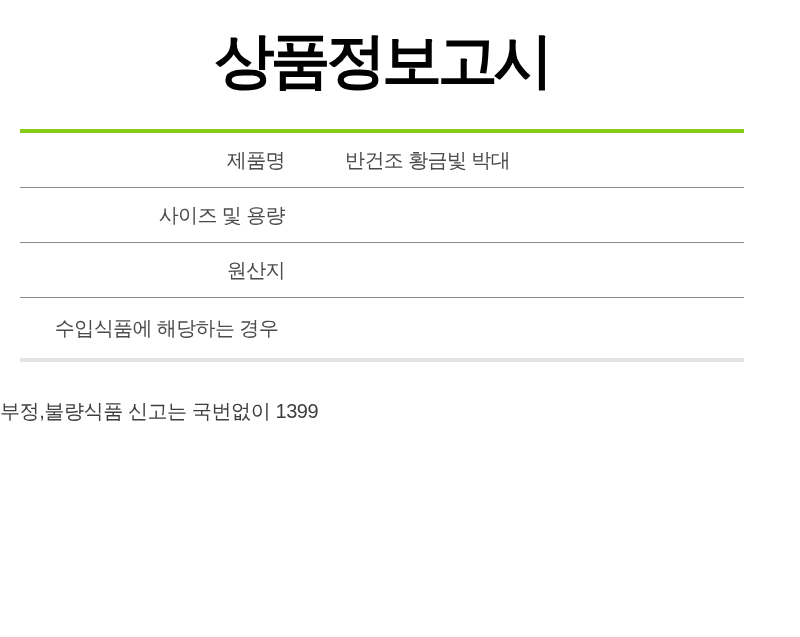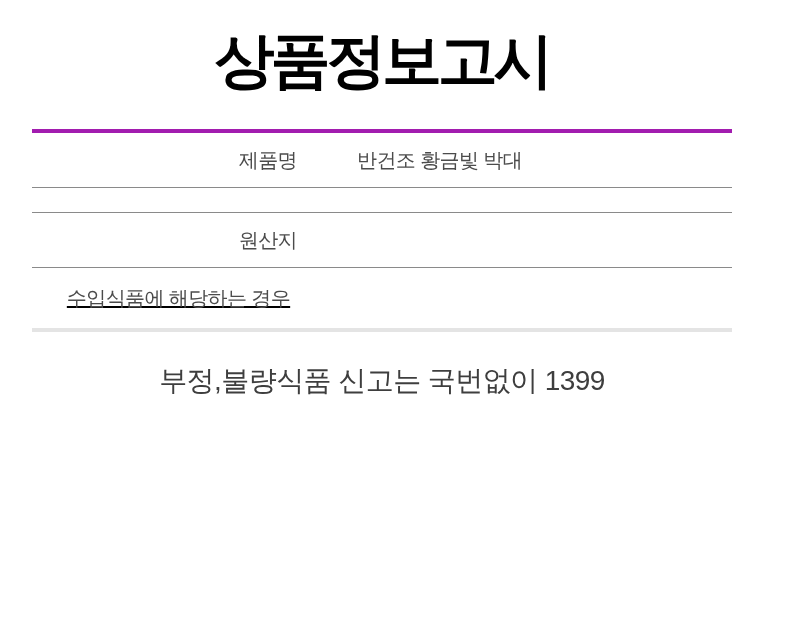--- a/index.html
+++ b/index.html
@@ -15,33 +15,33 @@
     text-align: center;
     font-size: 60px;
     line-height: 70px;
     font-weight: 900;
     letter-spacing: -0.07em;
     color: #000000;
     margin: 26px 0 33px 0;
   }
 
   .info-table {
-    margin: 0 32px;
-    border-top: 4px solid #a21caf;
+    margin: 0 20px;
+    border-top: 4px solid #84cc16;
     border-bottom: 4px solid #e4e4e4;
   }
 
   .row {
     display: grid;
     grid-template-columns: 325px 1fr;
     align-items: center;
     padding: 12px 0;
     border-bottom: 1px solid #8a8a8a;
   }
-  .row:last-child { border-bottom: none; text-decoration: underline; }
+  .row:last-child { border-bottom: none; }
   .row.tall { padding: 15px 0; }
 
   .cell {
     font-size: 20px;
     line-height: 30px;
     letter-spacing: -0.03em;
     color: #4b4b4b;
   }
   .cell .line { display: block; }
 
@@ -53,22 +53,21 @@
     text-align: center;
     padding-right: 32px;
   }
   .cell.value {
     text-align: left;
     padding-right: 2px;
   }
 
   .footer-notice {
     margin-top: 36px;
-    text-align: center;
-    font-size: 28px;
+    font-size: 20px;
     line-height: 26px;
     letter-spacing: -0.02em;
     color: #3e3e3e;
   }
 </style>
 </head>
 <body>
 
 <div class="page">
 
@@ -79,20 +78,23 @@
     <div class="row">
       <div class="cell label">
         <span class="line">제품명</span>
       </div>
       <div class="cell value">
         <span class="line">반건조 황금빛 박대</span>
       </div>
     </div>
 
     <div class="row">
+      <div class="cell label">
+        <span class="line">사이즈 및 용량</span>
+      </div>
     </div>
 
     <div class="row">
       <div class="cell label">
         <span class="line">원산지</span>
       </div>
     </div>
 
 
     <div class="row tall label-center">

